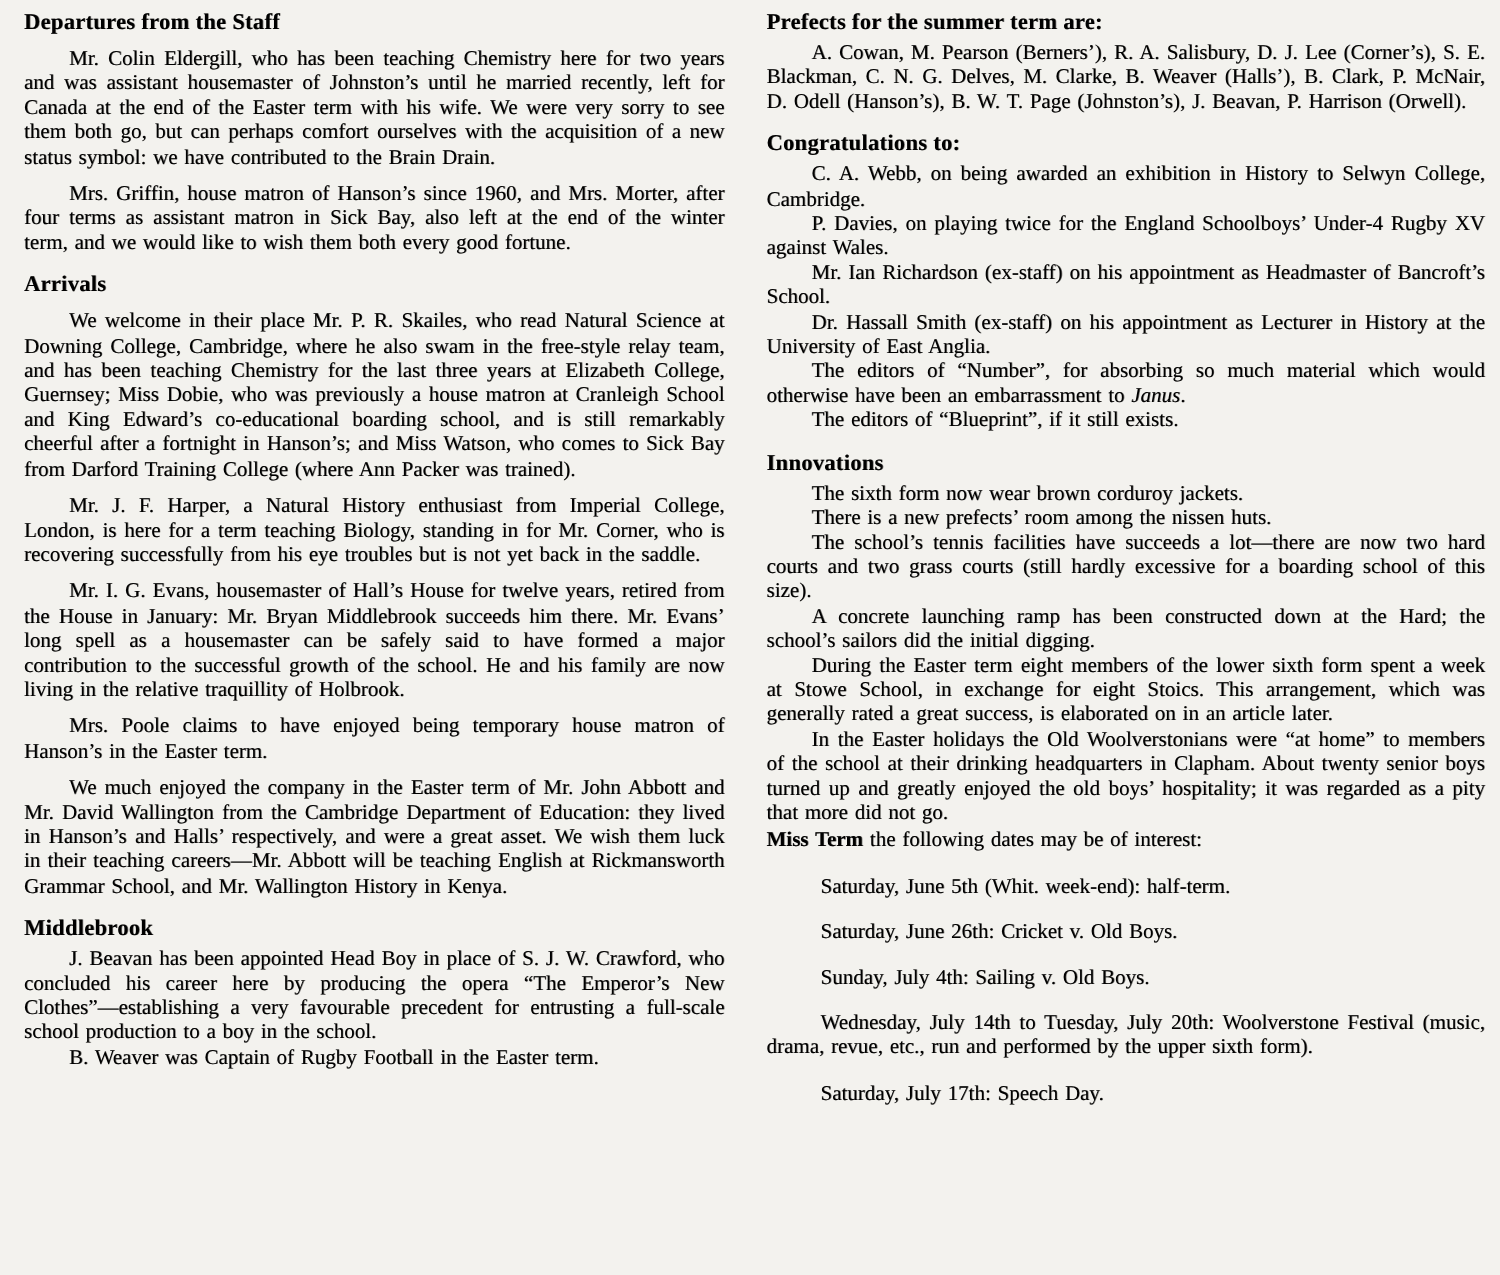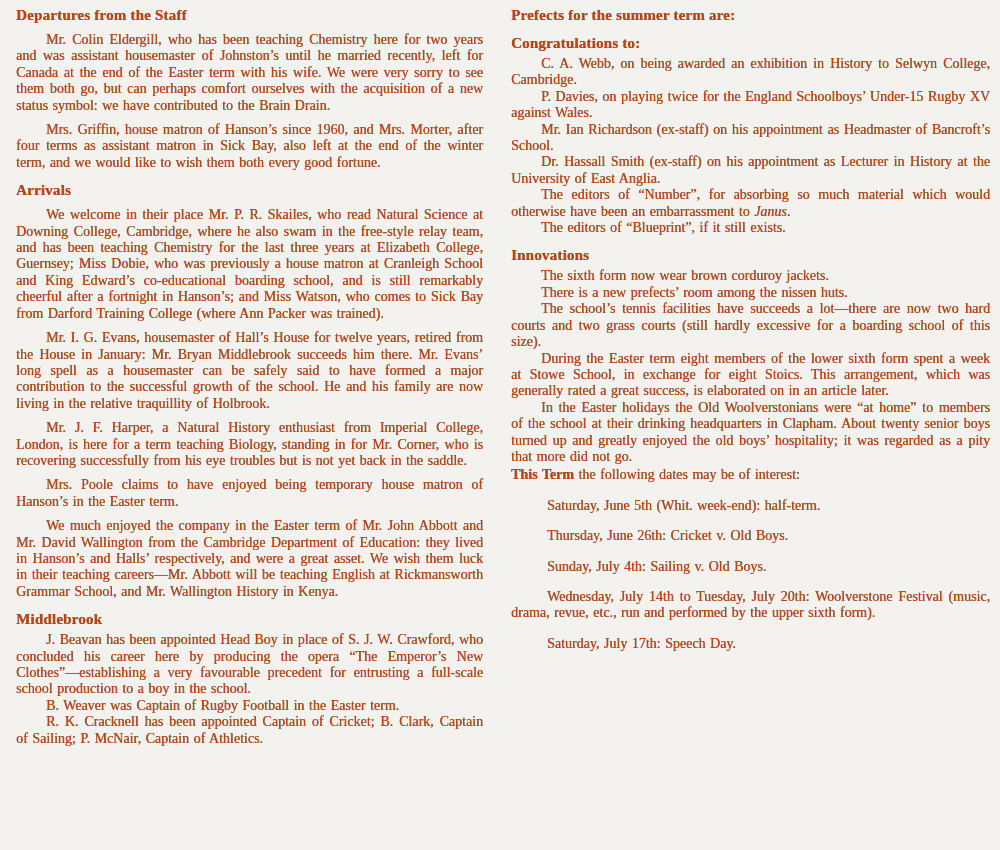--- a/index.html
+++ b/index.html
@@ -11,21 +11,21 @@
     background: #f3f2ee;
   }
   .page {
     box-sizing: border-box;
     width: 1000px;
     height: 850px;
     padding: 7px 10px 0 16px;
     display: flex;
     gap: 28px;
     font-family: "Liberation Serif", serif;
-    color: #c2410c;
+    color: #000000;
     text-shadow: 0.45px 0.15px 0 rgba(24,22,19,0.55);
   }
   .col { width: 468px; }
   .col-right { width: 480px; }
   .hd {
     font-size: 15px;
     font-weight: bold;
     margin: 11px 0 4px 0;
     letter-spacing: 0.2px;
   }
@@ -50,50 +50,51 @@
 
 <div class="page">
 
   <div class="col">
     <h3 class="hd first">Departures from the Staff</h3>
     <p class="para gap">Mr. Colin Eldergill, who has been teaching Chemistry here for two years and was assistant housemaster of Johnston’s until he married recently, left for Canada at the end of the Easter term with his wife. We were very sorry to see them both go, but can perhaps comfort ourselves with the acquisition of a new status symbol: we have contributed to the Brain Drain.</p>
     <p class="para gap">Mrs. Griffin, house matron of Hanson’s since 1960, and Mrs. Morter, after four terms as assistant matron in Sick Bay, also left at the end of the winter term, and we would like to wish them both every good fortune.</p>
 
     <h3 class="hd">Arrivals</h3>
     <p class="para gap">We welcome in their place Mr. P. R. Skailes, who read Natural Science at Downing College, Cambridge, where he also swam in the free-style relay team, and has been teaching Chemistry for the last three years at Elizabeth College, Guernsey; Miss Dobie, who was previously a house matron at Cranleigh School and King Edward’s co-educational boarding school, and is still remarkably cheerful after a fortnight in Hanson’s; and Miss Watson, who comes to Sick Bay from Darford Training College (where Ann Packer was trained).</p>
+    <p class="para gap">Mr. J. F. Harper, a Natural History enthusiast from Imperial College, London, is here for a term teaching Biology, standing in for Mr. Corner, who is recovering successfully from his eye troubles but is not yet back in the saddle.</p>
     <p class="para gap">Mr. I. G. Evans, housemaster of Hall’s House for twelve years, retired from the House in January: Mr. Bryan Middlebrook succeeds him there. Mr. Evans’ long spell as a housemaster can be safely said to have formed a major contribution to the successful growth of the school. He and his family are now living in the relative traquillity of Holbrook.</p>
-    <p class="para gap">Mr. J. F. Harper, a Natural History enthusiast from Imperial College, London, is here for a term teaching Biology, standing in for Mr. Corner, who is recovering successfully from his eye troubles but is not yet back in the saddle.</p>
     <p class="para gap">Mrs. Poole claims to have enjoyed being temporary house matron of Hanson’s in the Easter term.</p>
     <p class="para gap">We much enjoyed the company in the Easter term of Mr. John Abbott and Mr. David Wallington from the Cambridge Department of Education: they lived in Hanson’s and Halls’ respectively, and were a great asset. We wish them luck in their teaching careers—Mr. Abbott will be teaching English at Rickmansworth Grammar School, and Mr. Wallington History in Kenya.</p>
 
     <h3 class="hd">Middlebrook</h3>
     <p class="para">J. Beavan has been appointed Head Boy in place of S. J. W. Crawford, who concluded his career here by producing the opera “The Emperor’s New Clothes”—establishing a very favourable precedent for entrusting a full-scale school production to a boy in the school.</p>
     <p class="para">B. Weaver was Captain of Rugby Football in the Easter term.</p>
-    <p class="para">R. K. Cracknell has been appointed Captain of Cricket; B. Clark, Captain of Sailing; P. McNair, Captain of Athletics.</p>
   </div>
 
   <div class="col col-right">
     <h3 class="hd first">Prefects for the summer term are:</h3>
+    <p class="para">A. Cowan, M. Pearson (Berners’), R. A. Salisbury, D. J. Lee (Corner’s), S. E. Blackman, C. N. G. Delves, M. Clarke, B. Weaver (Halls’), B. Clark, P. McNair, D. Odell (Hanson’s), B. W. T. Page (Johnston’s), J. Beavan, P. Harrison (Orwell).</p>
 
     <h3 class="hd">Congratulations to:</h3>
     <p class="para">C. A. Webb, on being awarded an exhibition in History to Selwyn College, Cambridge.</p>
-    <p class="para">P. Davies, on playing twice for the England Schoolboys’ Under-15 Rugby XV against Wales.</p>
+    <p class="para">P. Davies, on playing twice for the England Schoolboys’ Under-4 Rugby XV against Wales.</p>
     <p class="para">Mr. Ian Richardson (ex-staff) on his appointment as Headmaster of Bancroft’s School.</p>
     <p class="para">Dr. Hassall Smith (ex-staff) on his appointment as Lecturer in History at the University of East Anglia.</p>
     <p class="para"><span>The editors of “Number”, for absorbing so much material which would otherwise have been an embarrassment to </span><i>Janus</i><span>.</span></p>
     <p class="para">The editors of “Blueprint”, if it still exists.</p>
 
     <h3 class="hd">Innovations</h3>
     <p class="para">The sixth form now wear brown corduroy jackets.</p>
     <p class="para">There is a new prefects’ room among the nissen huts.</p>
     <p class="para">The school’s tennis facilities have succeeds a lot—there are now two hard courts and two grass courts (still hardly excessive for a boarding school of this size).</p>
+    <p class="para">A concrete launching ramp has been constructed down at the Hard; the school’s sailors did the initial digging.</p>
     <p class="para">During the Easter term eight members of the lower sixth form spent a week at Stowe School, in exchange for eight Stoics. This arrangement, which was generally rated a great success, is elaborated on in an article later.</p>
     <p class="para">In the Easter holidays the Old Woolverstonians were “at home” to members of the school at their drinking headquarters in Clapham. About twenty senior boys turned up and greatly enjoyed the old boys’ hospitality; it was regarded as a pity that more did not go.</p>
 
-    <p class="para noindent tight"><b>This Term</b><span> the following dates may be of interest:</span></p>
+    <p class="para noindent tight"><b>Miss Term</b><span> the following dates may be of interest:</span></p>
     <p class="para date">Saturday, June 5th (Whit. week-end): half-term.</p>
-    <p class="para date">Thursday, June 26th: Cricket v. Old Boys.</p>
+    <p class="para date">Saturday, June 26th: Cricket v. Old Boys.</p>
     <p class="para date">Sunday, July 4th: Sailing v. Old Boys.</p>
     <p class="para date">Wednesday, July 14th to Tuesday, July 20th: Woolverstone Festival (music, drama, revue, etc., run and performed by the upper sixth form).</p>
     <p class="para date">Saturday, July 17th: Speech Day.</p>
   </div>
 
 </div>
 
 </body></html>

